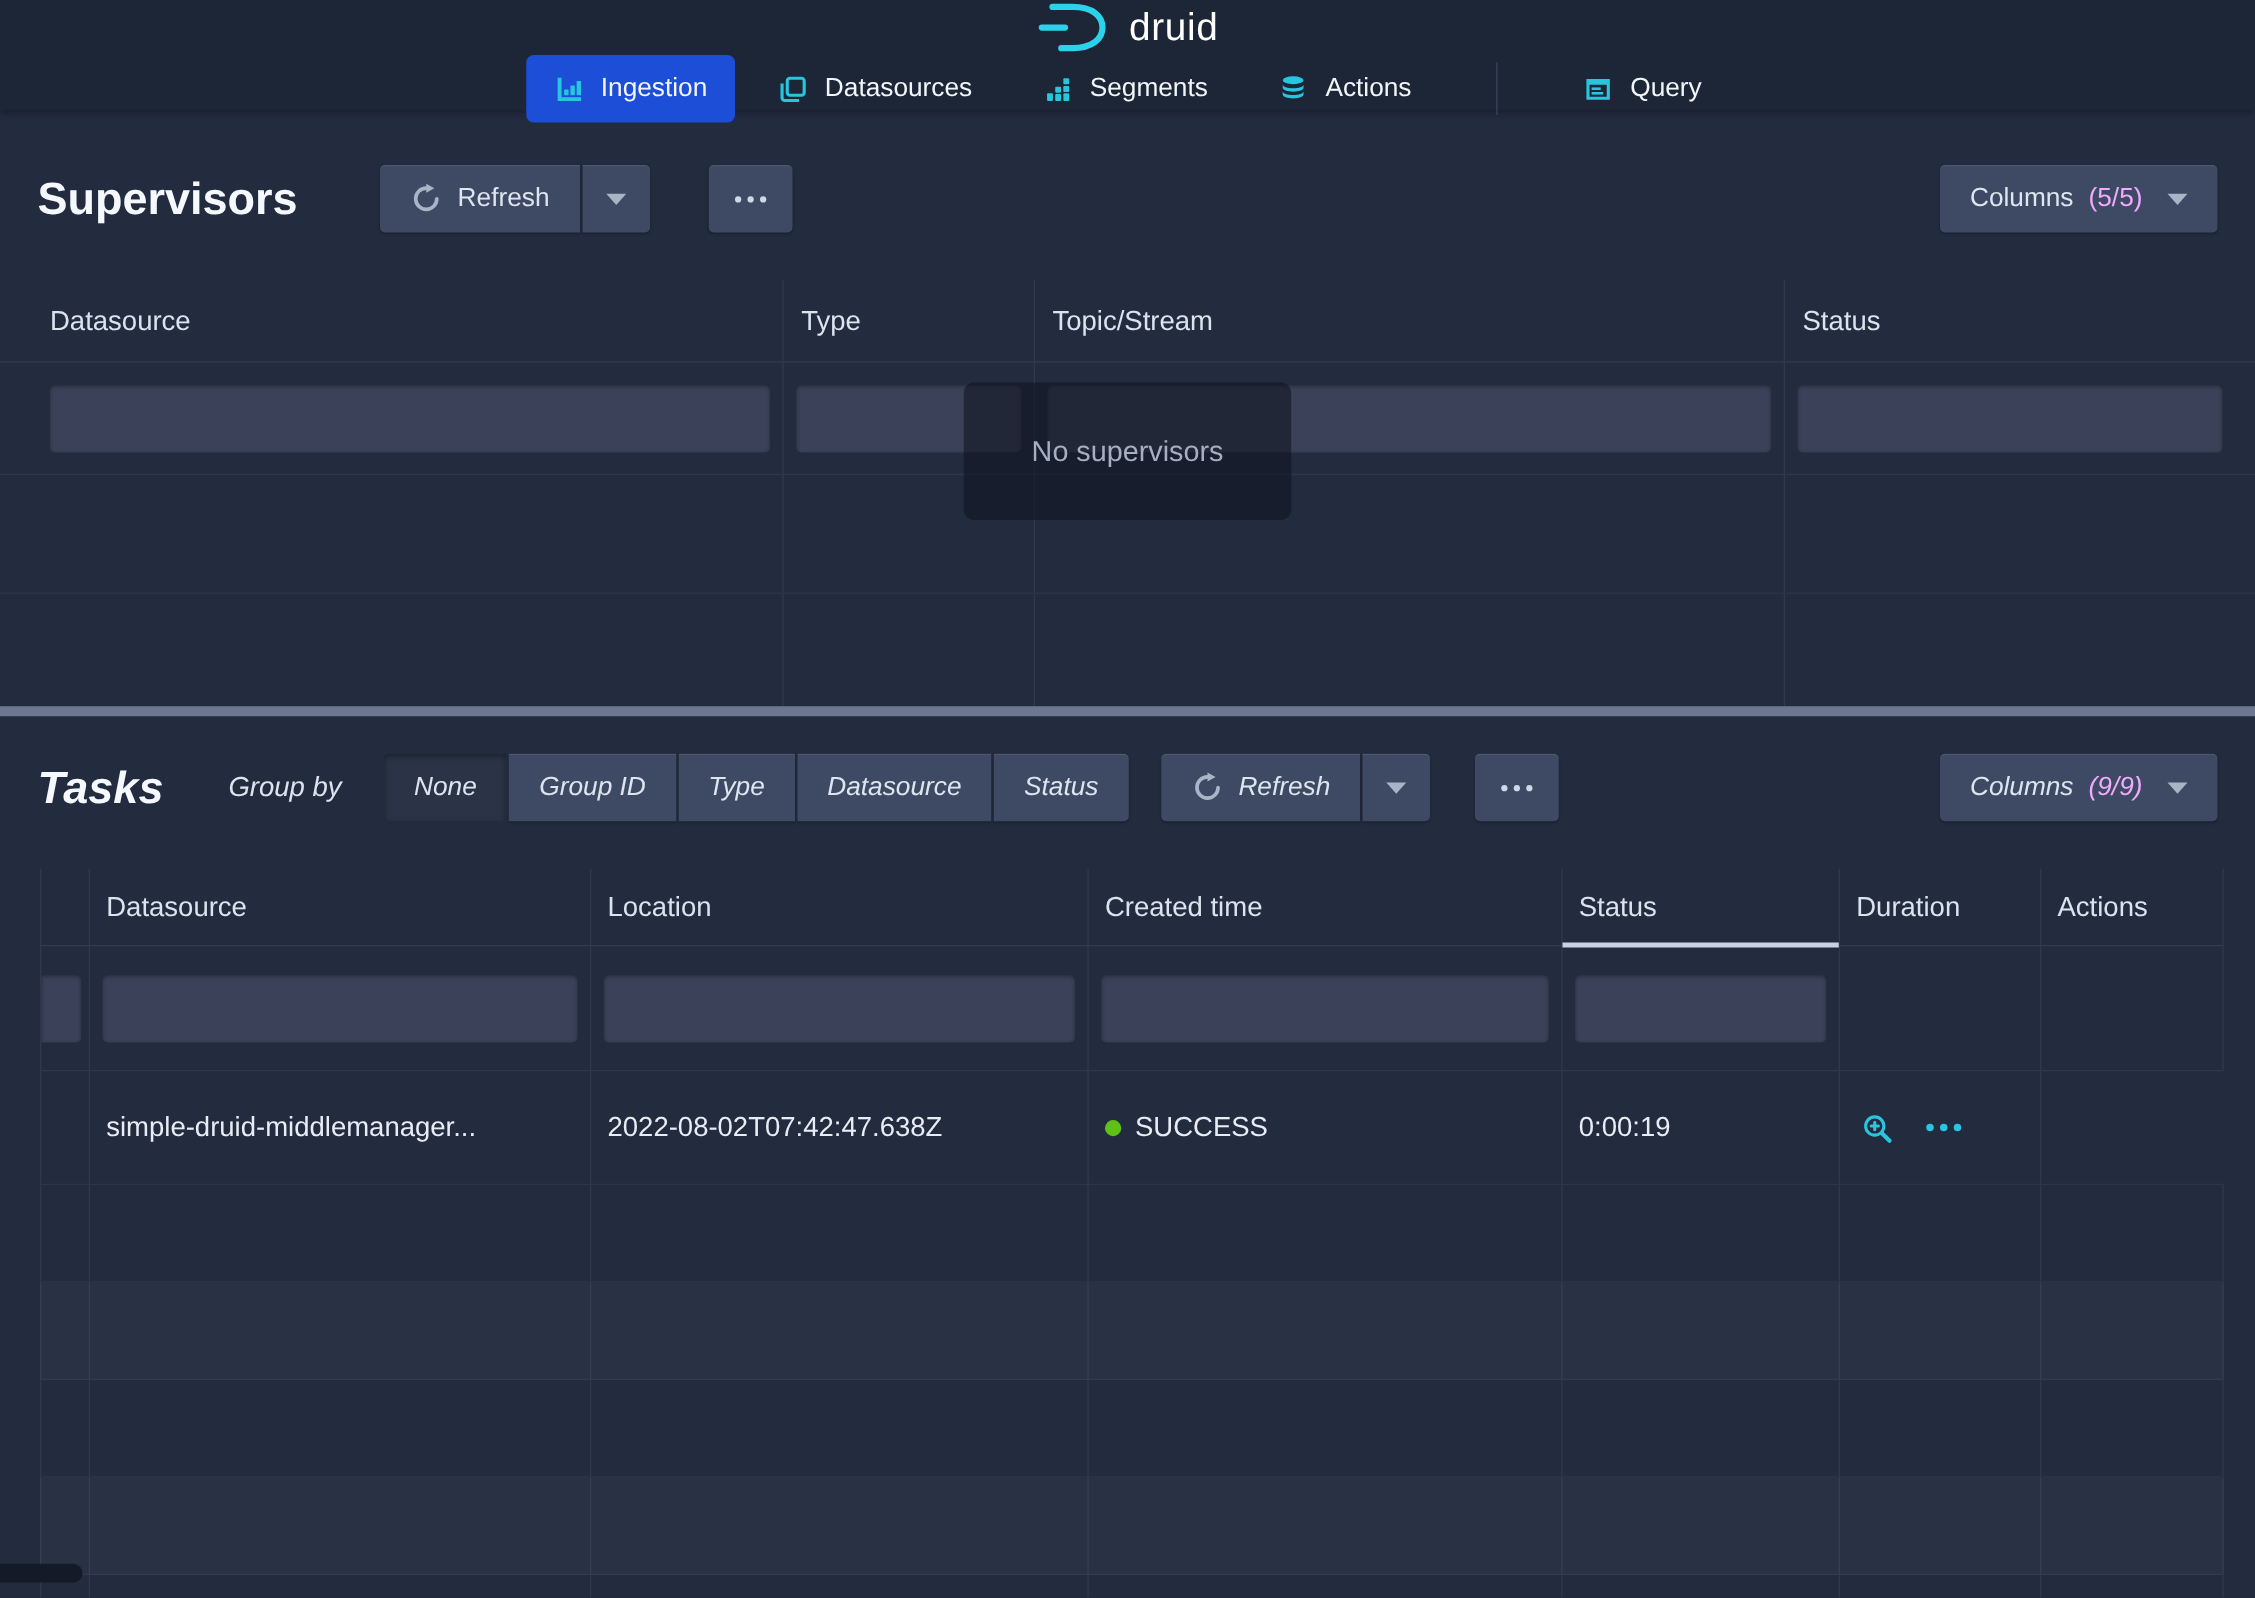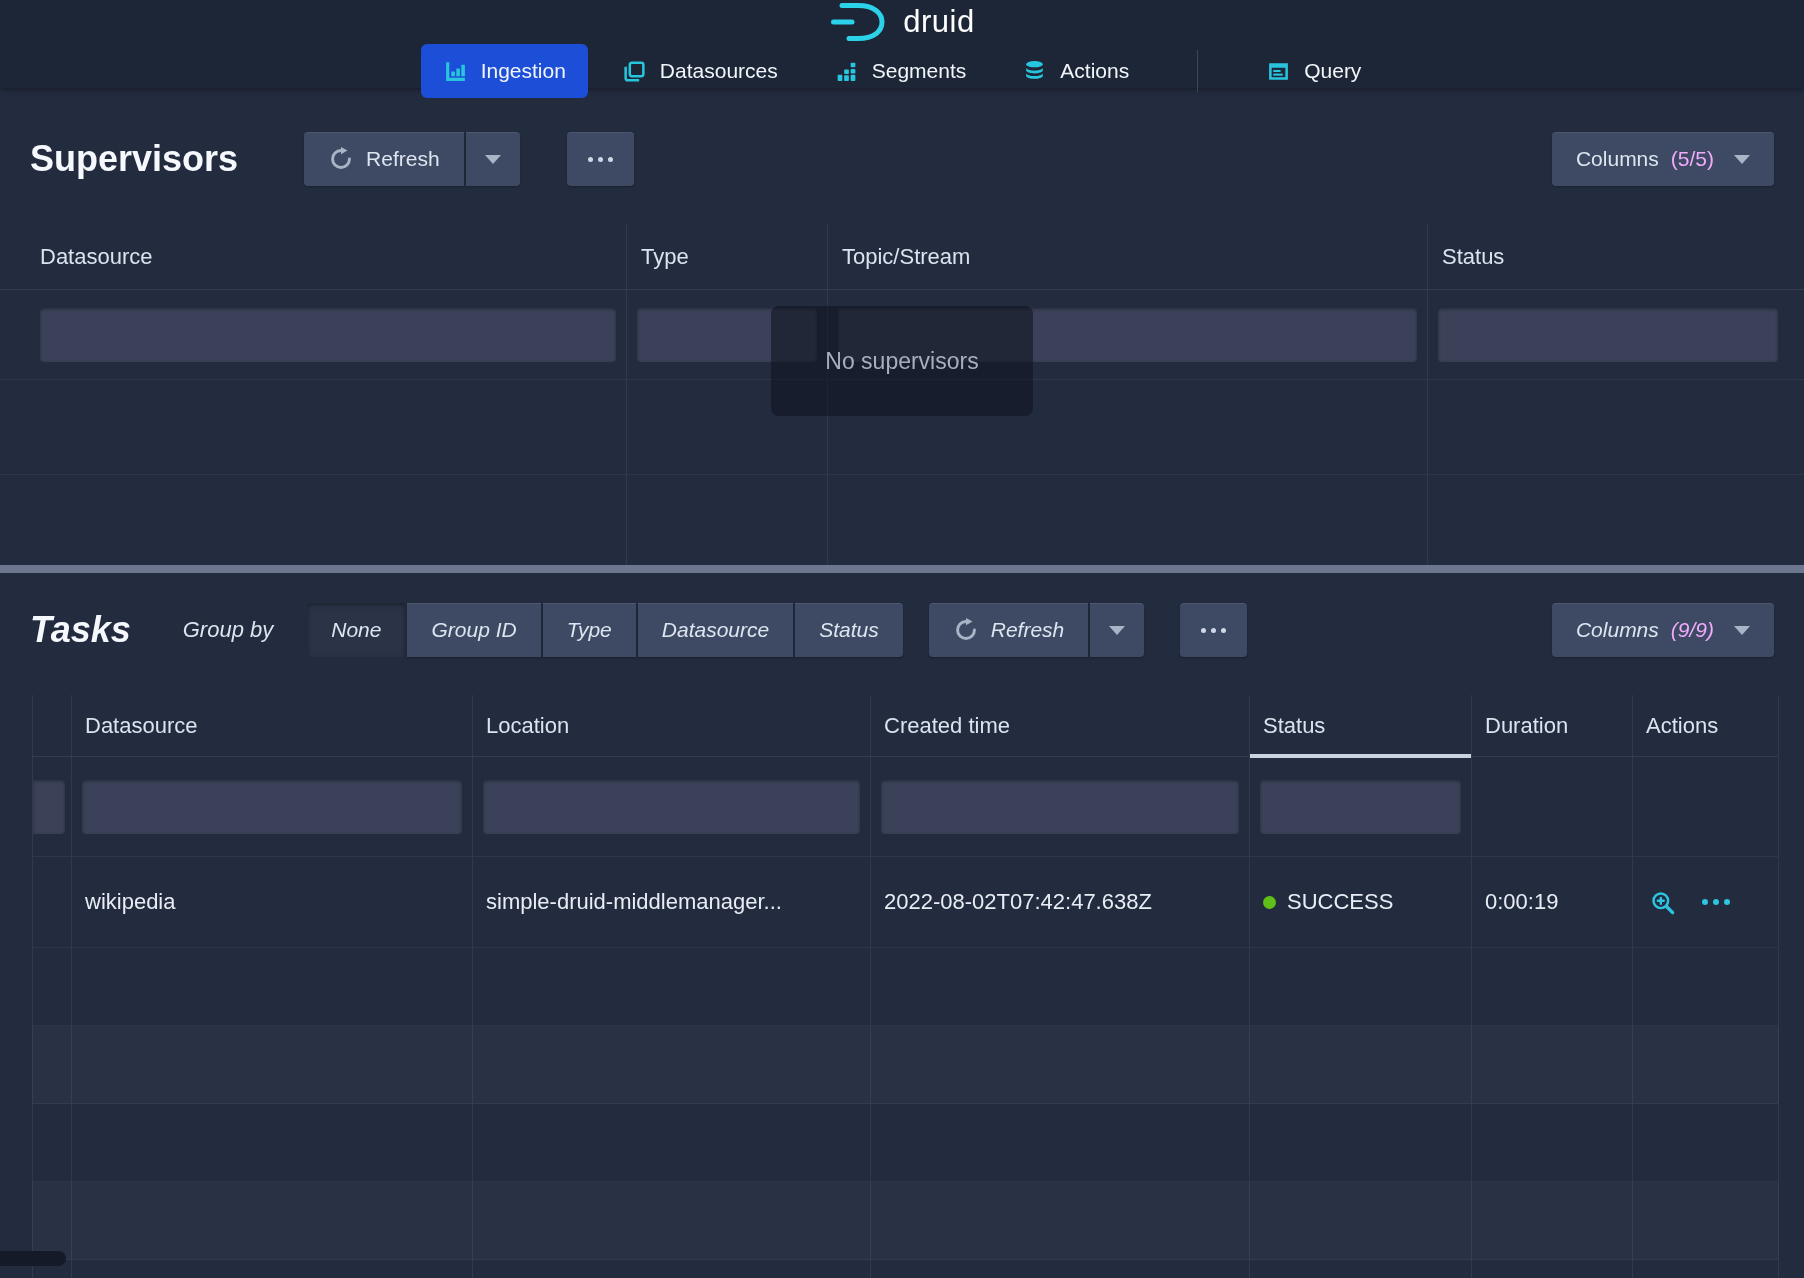--- a/index.html
+++ b/index.html
@@ -358,21 +358,20 @@
     </div>
     <div class="t-f-cell">
       <input class="filter-input" style="">
     </div>
     <div class="t-f-cell"></div>
     <div class="t-f-cell"></div>
   </div>
 
   <div class="t-grid t-row data">
     <div class="t-cell"></div>
-    <div class="t-cell">wikipedia</div>
     <div class="t-cell">simple-druid-middlemanager...</div>
     <div class="t-cell">2022-08-02T07:42:47.638Z</div>
     <div class="t-cell">
       <span class="status-dot"></span>
       <span>SUCCESS</span>
     </div>
     <div class="t-cell">0:00:19</div>
     <div class="t-cell actions-cell">
       <span class="icon" style="color:#2cc4de;cursor:pointer;">
         <svg width="27" height="27" viewBox="0 0 24 24" fill="none" stroke="currentColor">

